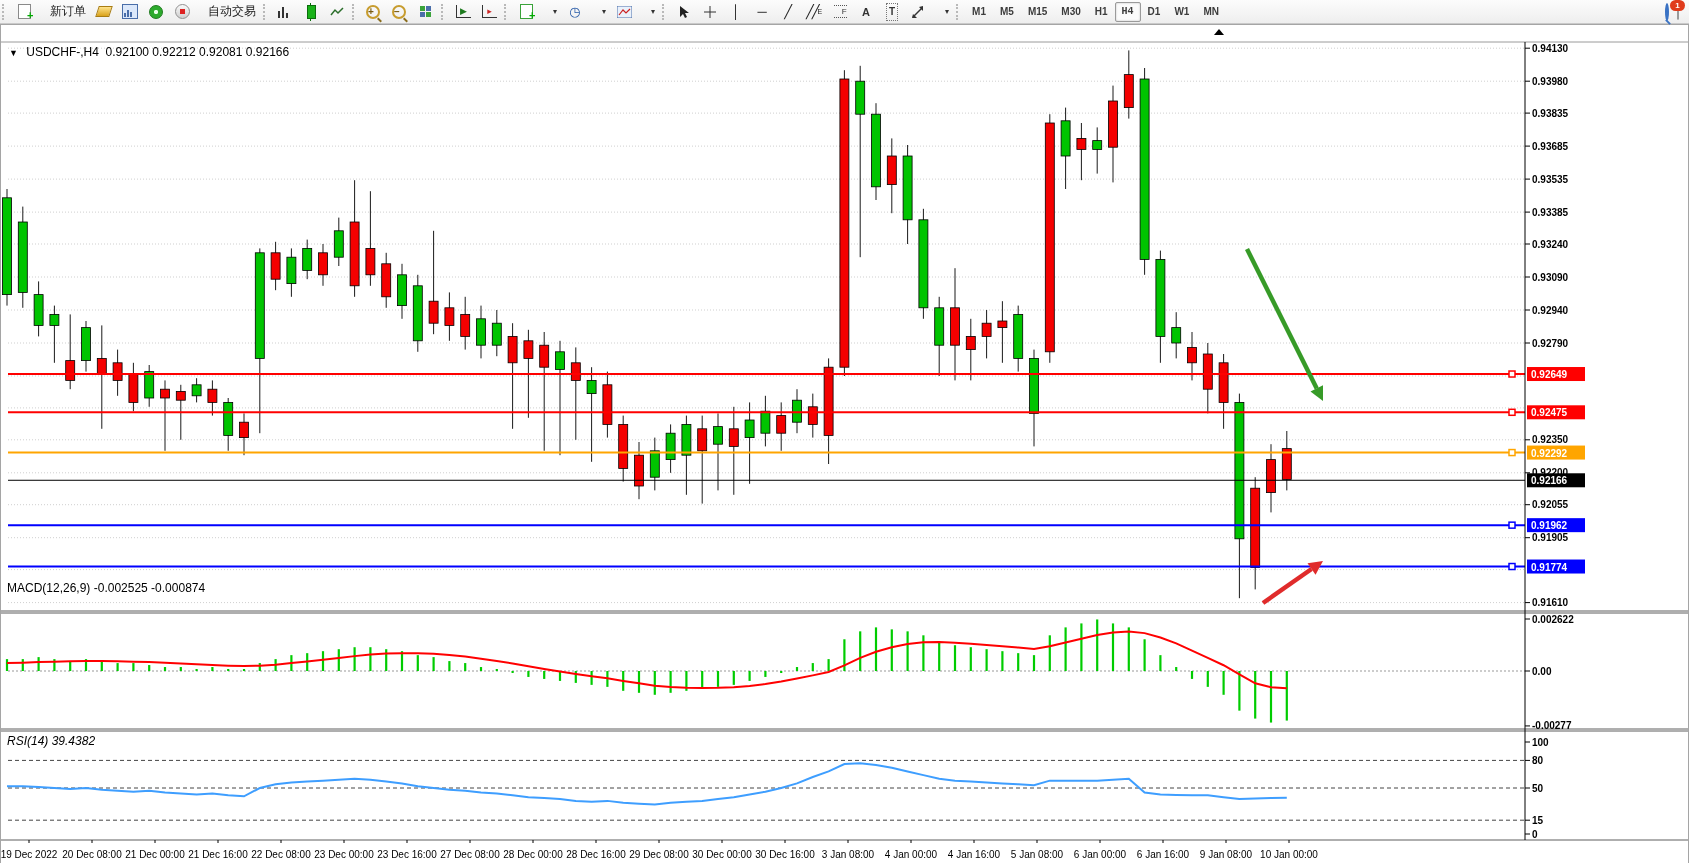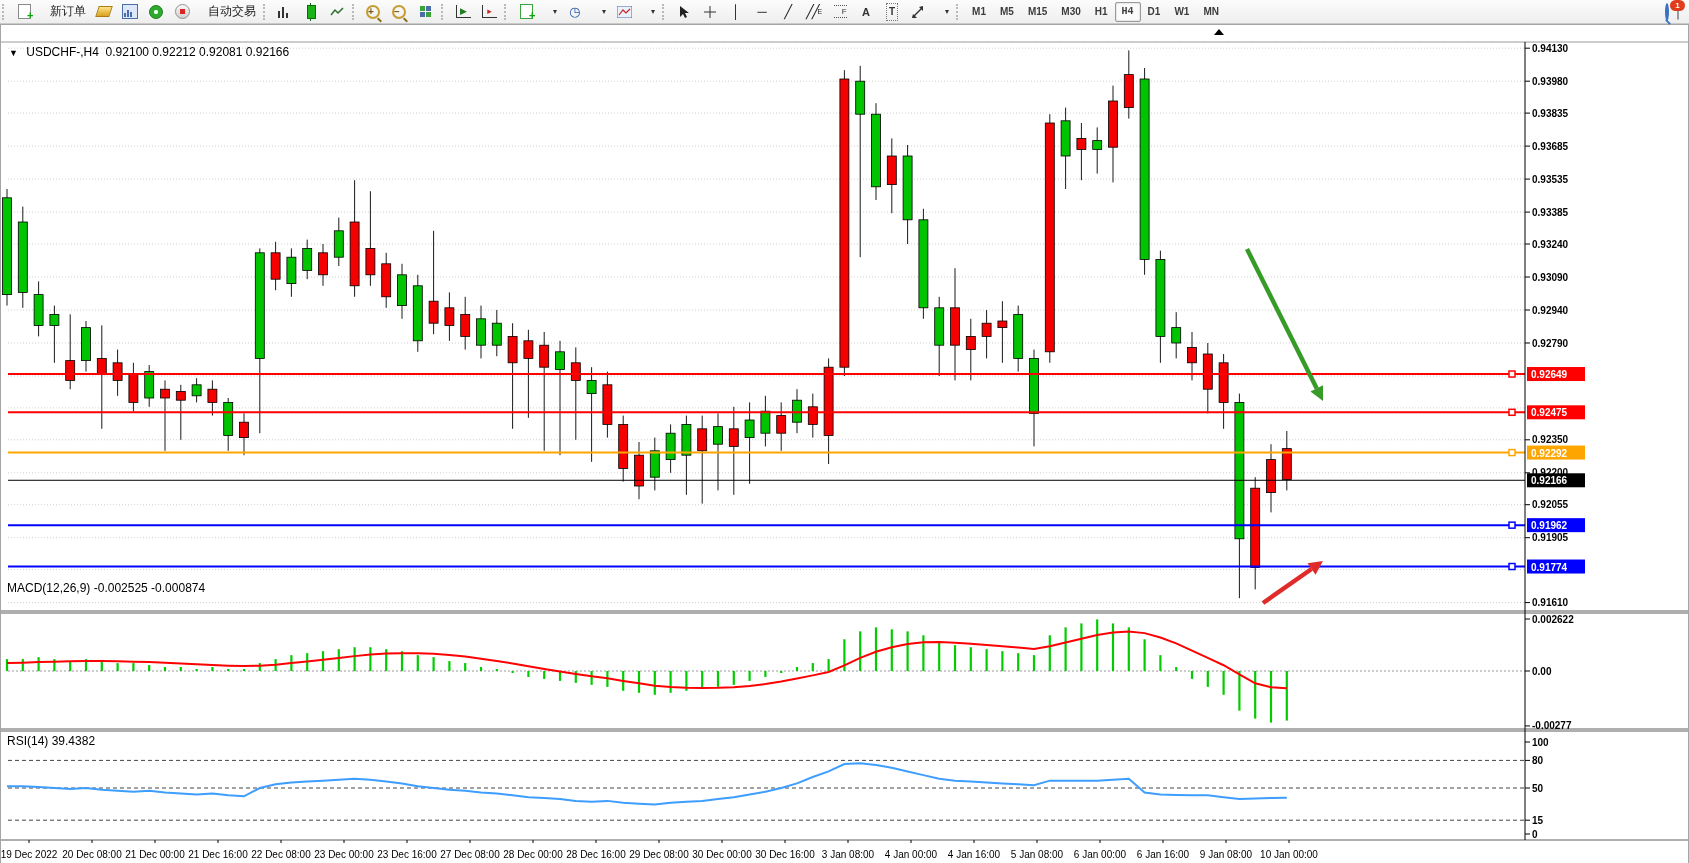--- a/index.html
+++ b/index.html
@@ -48,21 +48,21 @@
   .boxT{border:1px dotted #777;padding:0 2px;font-size:10px;font-weight:bold;color:#333;}
   .fibo{width:13px;height:11px;border-top:1px dotted #555;border-bottom:1px dotted #555;position:relative;font-size:8px;color:#333;
     display:flex;align-items:center;justify-content:flex-end;}
   
   #chartwrap{position:absolute;left:0;top:24px;width:1687px;height:838px;background:#fff;border:1px solid #a5a5a5;z-index:1;}
   #chart-svg{position:absolute;left:0;top:0;z-index:1;}
   .ovl{position:absolute;z-index:3;font-size:12px;color:#000;white-space:nowrap;}
   #title-row{left:8px;top:20px;}
   #title-row .tri{font-size:9px;margin-right:5px;}
   #macd-label{left:6px;top:556px;font-size:12px;}
-  #rsi-label{left:6px;top:709px;font-size:12px;}
+  #rsi-label{left:6px;top:709px;font-size:12px;font-style:italic;}
 </style>
 </head>
 <body>
 
 <div id="toolbar">
   <span class="grip"></span>
   <span class="tb-btn">
     <span class="ticon">
         <span class="sheet"></span>
       </span>

